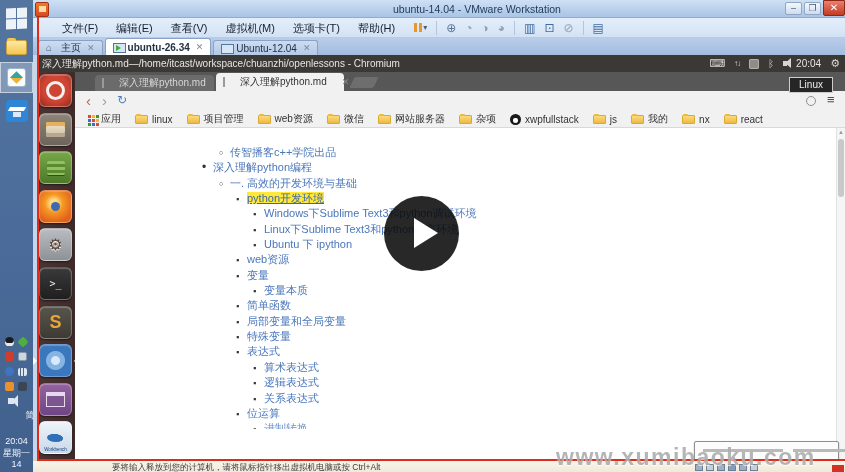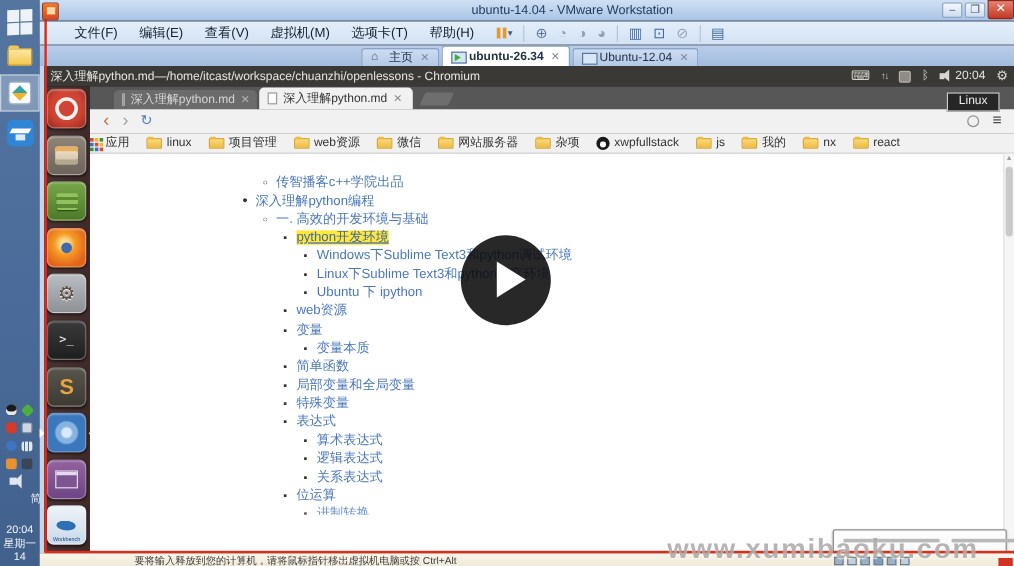--- a/index.html
+++ b/index.html
@@ -51,21 +51,21 @@
   .ic-pause::after{content:"▾";color:#4e5d72;font-size:8px;}
   .ic-target::before{content:"⊕";color:#5c7597;font-size:12px;border-left:1px solid #b3c4dc;padding-left:9px;}
   .ic-clock1::before{content:"◔";color:#93a1b8;font-size:12px;}
   .ic-clock2::before{content:"◑";color:#93a1b8;font-size:12px;}
   .ic-clock3::before{content:"◕";color:#93a1b8;font-size:12px;}
   .ic-panel-left::before{content:"▥";color:#3f6ba0;font-size:12px;border-left:1px solid #b3c4dc;padding-left:9px;}
   .ic-fullscreen::before{content:"⊡";color:#3f6ba0;font-size:12px;}
   .ic-unity::before{content:"⊘";color:#93a1b8;font-size:12px;}
   .ic-panel-bottom::before{content:"▤";color:#3f6ba0;font-size:12px;border-left:1px solid #b3c4dc;padding-left:9px;}
 
-  #vmw-tabbar{left:33px;top:38px;width:812px;height:17px;background:linear-gradient(#b9cde9,#a2bce0);display:flex;align-items:flex-end;padding-left:5px;gap:2px;justify-content:center;}
+  #vmw-tabbar{left:33px;top:38px;width:812px;height:17px;background:linear-gradient(#b9cde9,#a2bce0);display:flex;align-items:flex-end;padding-left:5px;gap:2px;}
   .vtab{display:inline-flex;align-items:center;gap:4px;height:15px;padding:0 7px;font-size:10px;color:#223246;
     background:linear-gradient(#cddcf1,#b4c9e6);border:1px solid #89a3c6;border-bottom:none;border-radius:3px 3px 0 0;white-space:nowrap;}
   .vtab.active{background:#fff;height:17px;font-weight:bold;}
   .vt-close{color:#7e8b9e;font-size:9px;margin-left:2px;}
   .vt-ic{display:inline-block;position:relative;width:11px;height:9px;}
   .ic-home .vt-ic::before{content:"⌂";font-size:10px;color:#4a5c74;position:absolute;top:-2px;}
   .ic-vm .vt-ic::before,.ic-vm-on .vt-ic::before{content:"";position:absolute;left:0;top:0;width:11px;height:8px;background:#d7e6f5;border:1px solid #54779e;}
   .ic-vm-on .vt-ic::after{content:"";position:absolute;left:3px;top:2px;border-left:5px solid #3fae3f;border-top:3px solid transparent;border-bottom:3px solid transparent;}
 
   
@@ -112,21 +112,21 @@
   .ic-chromium .arrow-l{position:absolute;left:-7px;top:12px;border-left:4px solid #fff;border-top:4px solid transparent;border-bottom:4px solid transparent;}
   .ic-chromium .arrow-r{position:absolute;right:-7px;top:12px;border-right:4px solid #fff;border-top:4px solid transparent;border-bottom:4px solid transparent;}
   .ic-purple-term{background:linear-gradient(#93629f,#6e4585);}
   .ic-purple-term .glyph::before{content:"";width:17px;height:13px;background:#7d5590;border:1px solid #e6d9ee;box-shadow:inset 0 3px 0 #e6d9ee;}
   .ic-workbench{background:linear-gradient(#eef3f8,#c9d9ea);}
   .ic-workbench .glyph::before{content:"";width:18px;height:9px;background:radial-gradient(ellipse at 40% 60%,#2f6fb5 0 55%,transparent 60%);border-radius:50%;}
   .tile-label{position:absolute;left:0;right:0;bottom:1px;font-size:4.5px;color:#17407a;text-align:center;}
 
   
   #c-tabstrip{left:75px;top:72px;width:770px;height:19px;background:#575757;}
-  .btab{position:absolute;display:flex;align-items:center;gap:5px;padding:0 7px;font-size:10px;border-radius:4px 4px 0 0;white-space:nowrap;}
+  .btab{position:absolute;display:flex;align-items:center;gap:15px;padding:0 7px;font-size:10px;border-radius:4px 4px 0 0;white-space:nowrap;}
   .btab .fav{width:8px;height:10px;background:#fdfdfd;border:1px solid #9a9a9a;}
   .btab .b-close{font-size:9px;}
   #btab1{left:95px;top:75px;width:119px;height:16px;background:#6b6b6b;color:#d6d6d6;}
   #btab1 .b-close{color:#b5b5b5;}
   #btab2{left:216px;top:73px;width:128px;height:18px;background:#f1f1f1;color:#333;z-index:2;}
   #btab2 .b-close{color:#8a8a8a;}
   #newtab{left:352px;top:77px;width:24px;height:11px;background:#6e6e6e;transform:skewX(-25deg);border-radius:2px;}
 
   #c-toolbar{left:75px;top:91px;width:770px;height:20px;background:#f1f1f1;}
   .navb{position:absolute;top:0;font-size:15px;line-height:19px;}
@@ -135,21 +135,21 @@
   #nav-reload{left:42px;font-size:12px;color:#4f7ec2;}
   #addrbar{position:absolute;left:56px;top:2.5px;width:666px;height:15px;background:#fff;border:1px solid #d4d4d4;border-radius:8px;display:flex;align-items:center;padding:0 7px;gap:5px;}
   #addrbar .fav{width:8px;height:10px;background:#fdfdfd;border:1px solid #9a9a9a;flex:none;}
   #url{font-size:10px;white-space:nowrap;overflow:hidden;flex:1;}
   #url .host{color:#1b1b1b;font-weight:bold;}
   #url .rest{color:#9b9b9b;}
   #star{margin-left:auto;color:#9a9a9a;font-size:10px;flex:none;}
   #ext-ic{position:absolute;left:731px;top:5px;width:10px;height:10px;border:1.5px solid #8f8f8f;border-radius:50%;}
   #menu-ic{position:absolute;left:752px;top:1px;font-size:13px;color:#4c4c4c;}
 
-  #c-bookmarks{left:75px;top:111px;width:770px;height:17px;background:#f1f1f1;border-bottom:1px solid #d9d9d9;display:flex;align-items:center;gap:14px;overflow:hidden;}
+  #c-bookmarks{left:75px;top:111px;width:770px;height:17px;background:#f1f1f1;border-bottom:1px solid #d9d9d9;display:flex;align-items:center;padding-left:13px;gap:14px;overflow:hidden;}
   .bm{display:inline-flex;align-items:center;gap:4px;font-size:10px;color:#333;white-space:nowrap;}
   .bm-ic{width:13px;height:9px;flex:none;position:relative;}
   .ic-folder .bm-ic{background:linear-gradient(#fadb7e,#efb93f);border-radius:1px;border:1px solid #d9a837;}
   .ic-folder .bm-ic::before{content:"";position:absolute;left:0;top:-2px;width:5px;height:2px;background:#efb93f;border-radius:1px 1px 0 0;}
   .ic-apps .bm-ic{width:9px;height:9px;background:transparent;}
   .ic-apps .bm-ic::before{content:"";position:absolute;left:0;top:0;width:3px;height:3px;background:#d84b3c;
     box-shadow:4px 0 0 #f5b42a,8px 0 0 #3f8f3a,0 4px 0 #3b6fc4,4px 4px 0 #d84b3c,8px 4px 0 #f5b42a,0 8px 0 #3f8f3a,4px 8px 0 #3b6fc4,8px 8px 0 #d84b3c;}
   .ic-github .bm-ic{width:11px;height:11px;background:#191919;border-radius:50%;}
   .ic-github .bm-ic::before{content:"";position:absolute;left:3px;top:4px;width:5px;height:5px;background:#fff;border-radius:2px 2px 50% 50%;}
 

